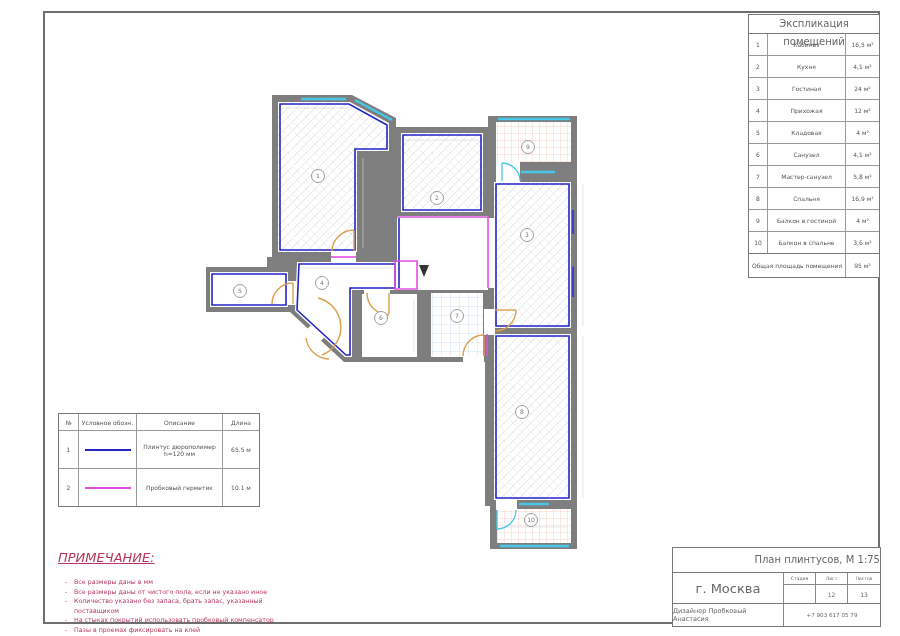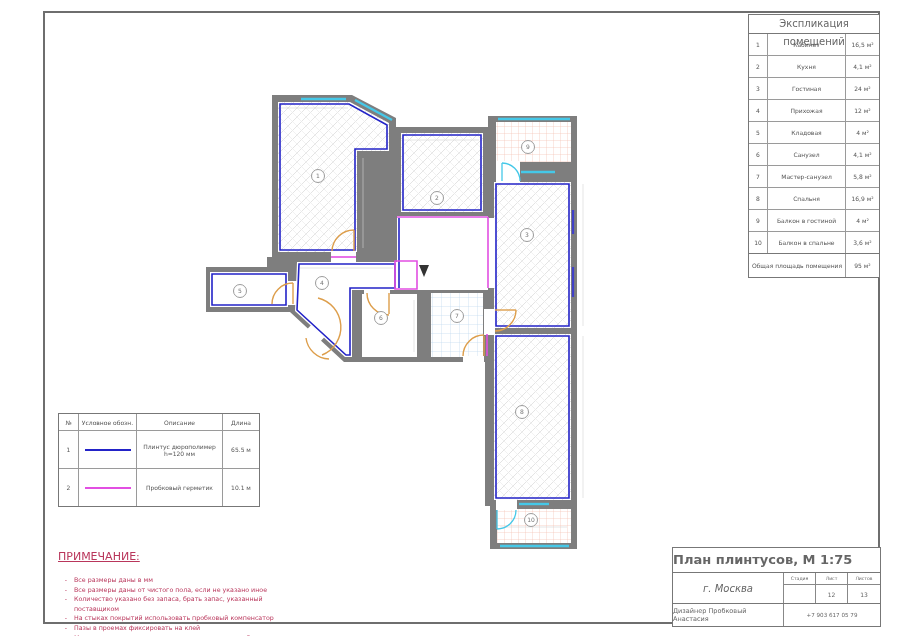--- a/index.html
+++ b/index.html
@@ -37,32 +37,32 @@
   .spec .c{display:flex;align-items:center;justify-content:center;box-sizing:border-box;
            text-align:center;padding:0 2px;}
   .spec .c1{width:20px;border-right:0.8px solid #9a9a9a;}
   .spec .c2{width:58px;border-right:0.8px solid #9a9a9a;}
   .spec .c3{flex:1;border-right:0.8px solid #9a9a9a;}
   .spec .c4{width:36px;}
   .swatch-line{width:46px;height:2px;}
 
   
   .notes{position:absolute;left:58px;top:550px;width:230px;color:#b9365b;font-size:6.3px;}
-  .notes-title{font-size:11px;text-decoration:underline;margin-bottom:12px;}
+  .notes-title{font-size:13px;text-decoration:underline;margin-bottom:12px;font-style:italic;}
   .note{display:flex;line-height:9.6px;}
   .note .dash{width:16px;text-align:center;flex:none;}
 
   
   .tb{position:absolute;left:672px;top:547px;width:209px;background:#fff;
       border:1.5px solid #777;box-sizing:border-box;color:#666;}
-  .tb-row1{height:24px;line-height:24px;text-align:left;font-size:13px;
-           border-bottom:1.2px solid #777;font-weight:bold;}
+  .tb-row1{height:24px;line-height:24px;text-align:right;font-size:10px;
+           border-bottom:1.2px solid #777;}
   .tb-row2{display:flex;height:30px;border-bottom:1.2px solid #777;}
-  .tb-city{flex:1;display:flex;align-items:center;justify-content:center;font-size:10px;
-           border-right:0.9px solid #888;font-style:italic;}
+  .tb-city{flex:1;display:flex;align-items:center;justify-content:center;font-size:13px;
+           border-right:0.9px solid #888;}
   .tb-col{width:32px;border-right:0.9px solid #888;display:flex;flex-direction:column;box-sizing:border-box;}
   .tb-col:last-child{border-right:none;}
   .tb-col .h{height:11px;line-height:11px;font-size:4.6px;text-align:center;border-bottom:0.9px solid #888;}
   .tb-col .v{flex:1;display:flex;align-items:center;justify-content:center;font-size:6px;}
   .tb-row3{display:flex;height:22px;}
   .tb-designer{flex:1;display:flex;align-items:center;justify-content:center;font-size:6.5px;
                border-right:0.9px solid #888;box-sizing:border-box;}
   .tb-phone{width:96px;display:flex;align-items:center;justify-content:center;font-size:5.6px;}
 </style>
 </head>

